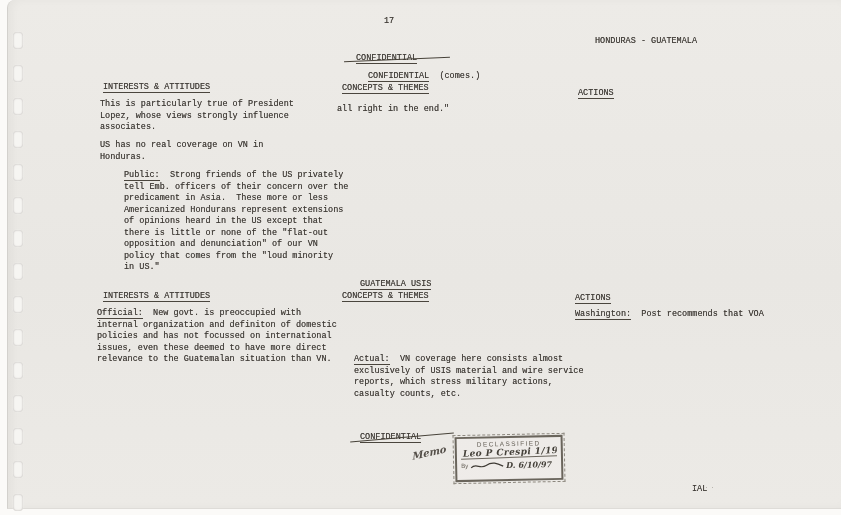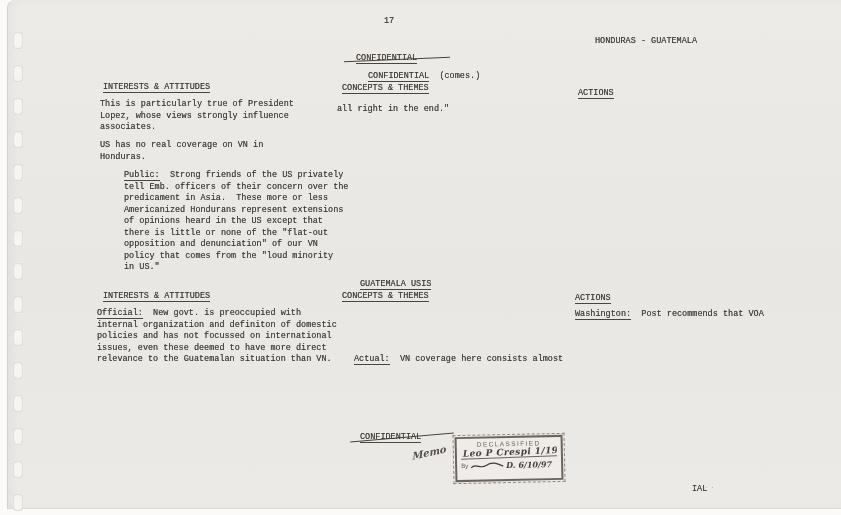--- a/index.html
+++ b/index.html
@@ -124,21 +124,23 @@
 <div class="typed" style="left:360px; top:279px;"><span class="ul">GUATEMALA USIS</span></div>
 <div class="typed" style="left:103px; top:291px;"><span class="ul">INTERESTS &amp; ATTITUDES</span></div>
 <div class="typed" style="left:342px; top:291px;"><span class="ul">CONCEPTS &amp; THEMES</span></div>
 <div class="typed" style="left:575px; top:293px;"><span class="ul">ACTIONS</span></div>
 
 <div class="typed" style="left:97px; top:308px;"><span class="ul">Official:</span><span>  New govt. is preoccupied with</span><div>internal organization and definiton of domestic
 policies and has not focussed on international
 issues, even these deemed to have more direct
 relevance to the Guatemalan situation than VN.</div></div>
 
-<div class="typed" style="left:354px; top:309px;margin-top:45px;"><span class="ul">Actual:</span><span>  VN coverage here consists almost</span></div>
+<div class="typed" style="left:354px; top:309px;margin-top:45px;"><span class="ul">Actual:</span><span>  VN coverage here consists almost</span><div>exclusively of USIS material and wire service
+reports, which stress military actions,
+casualty counts, etc.</div></div>
 
 <div class="typed" style="left:575px; top:309px;text-align:right;"><span class="ul">Washington:</span><span>  Post recommends that VOA</span></div>
 
 <div class="typed" style="left:360px; top:432px;"><span class="ul">CONFIDENTIAL</span></div>
 <div class="strike" style="left:350px; top:437px; width:104px; transform:rotate(-5deg);"></div>
 
 <div class="memo">Memo</div>
 
 <div class="stamp">
   <div class="stamp-title">DECLASSIFIED</div>

